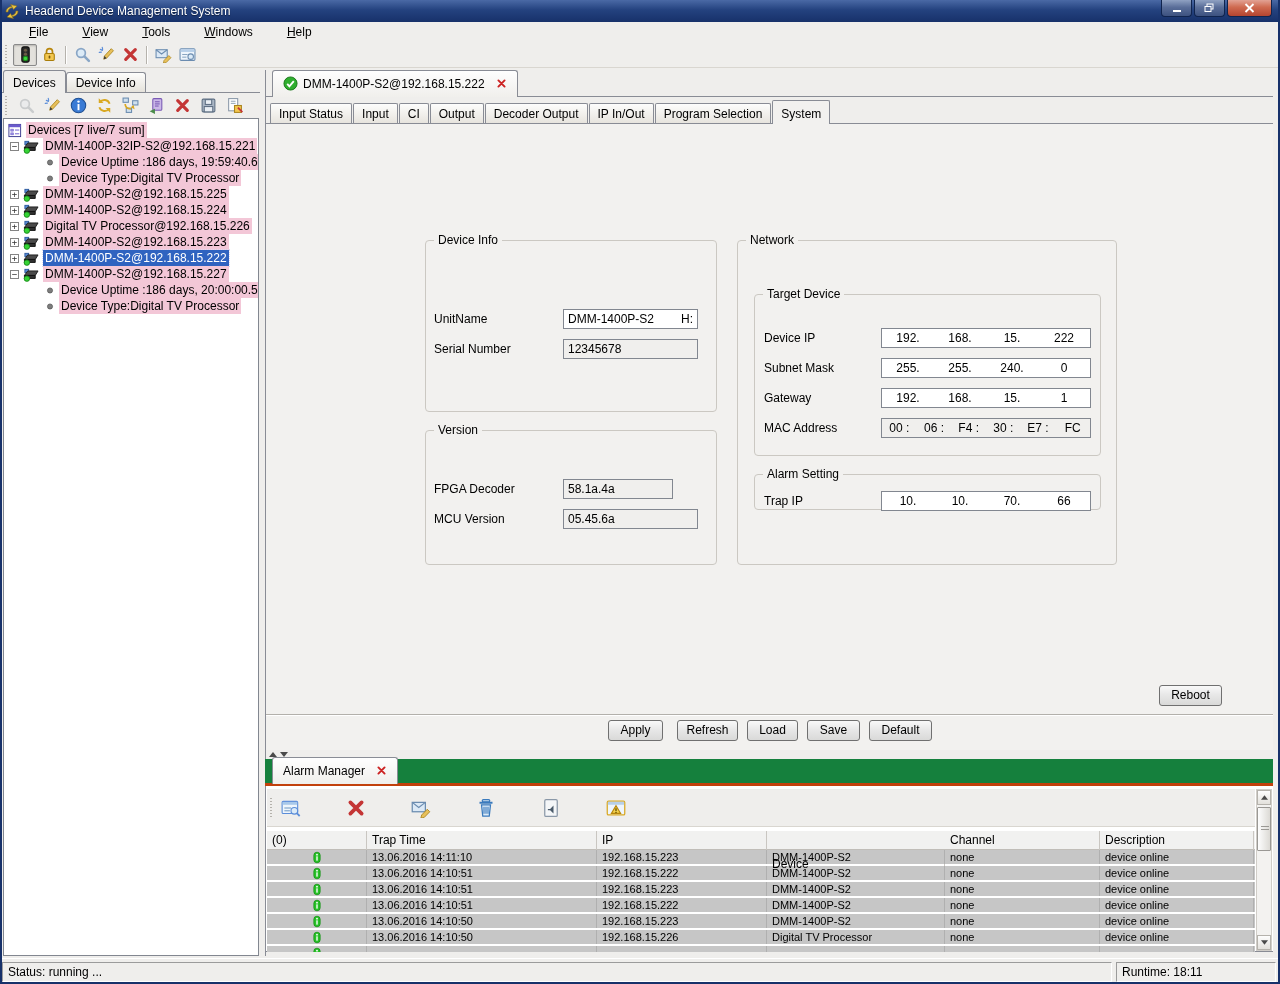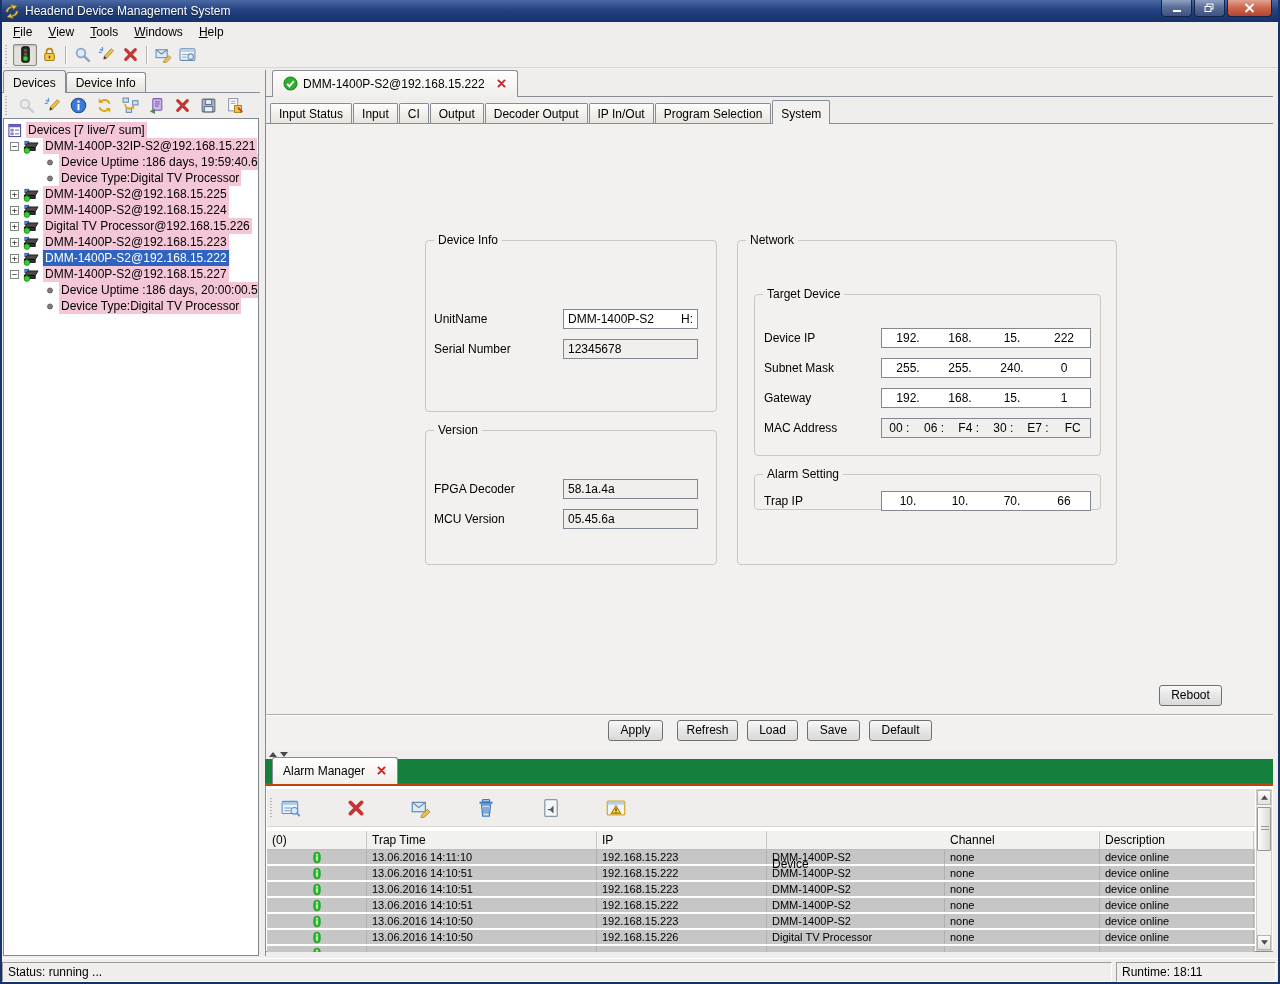--- a/index.html
+++ b/index.html
@@ -20,21 +20,21 @@
   #title-text { font-size:12px; text-shadow:0 1px 1px rgba(0,0,0,.5); }
   #win-controls { position:absolute; right:8px; top:0; display:flex; gap:2px; }
   .win-btn { height:17px; border:1px solid #10244e; border-top:none;
     border-radius:0 0 4px 4px; background:linear-gradient(180deg,#8fa1c2,#5a6e99 45%,#3d5280);
     display:flex; align-items:center; justify-content:center; }
   .win-btn.w-min,.win-btn.w-restore { width:31px; }
   .win-btn.w-close { width:45px; background:linear-gradient(180deg,#e2a294,#cf6a50 45%,#b44430); }
   #frame { left:0; top:0; width:1280px; height:984px; border:2px solid #17316a; border-top:none; pointer-events:none; z-index:50; }
 
   #menubar { left:2px; top:22px; width:1276px; height:20px; background:#efeeec;
-    display:flex; align-items:center; padding-left:4px; gap:2px;text-align:center; }
+    display:flex; align-items:center; padding-left:20px; gap:20px;text-align:center; }
   .menu-item { padding:2px 7px; }
   .menu-item u { text-decoration:underline; }
 
   #main-toolbar { left:2px; top:42px; width:1276px; height:26px; background:#efeeec;
     border-bottom:1px solid #d9d6d0; display:flex; align-items:center; }
   .grip { width:5px; height:20px; margin:0 4px 0 2px;
     background:repeating-linear-gradient(180deg,#b5b2ac 0 1px,transparent 1px 3px);
     background-size:2px 100%; background-repeat:repeat-y; background-position:1px 0; }
   .tb-btn { width:24px; height:22px; display:flex; align-items:center; justify-content:center;
     border:1px solid transparent; border-radius:2px; background:transparent; }
@@ -514,21 +514,21 @@
           <span class="main-val">12345678</span>
         </div>
       </div>
     </div>
 
   <div class="groupbox" id="g-version" style="left:159px;top:306px;width:292px;height:135px;">
     <span class="g-title">Version</span>
     <div id="version-fields"></div>
   <div class="fieldrow" style="left: 8px; top: 48px; width: 280px;">
         <span class="f-label" style="width: 129px;">FPGA Decoder</span>
-        <div class="fbox readonly" style="width: 135px;">
+        <div class="fbox readonly" style="width: 110px;">
           <span class="main-val">58.1a.4a</span>
         </div>
       </div>
       <div class="fieldrow" style="left: 8px; top: 78px; width: 280px;">
         <span class="f-label" style="width: 129px;">MCU Version</span>
         <div class="fbox readonly" style="width: 135px;">
           <span class="main-val">05.45.6a</span>
         </div>
       </div>
     </div>

